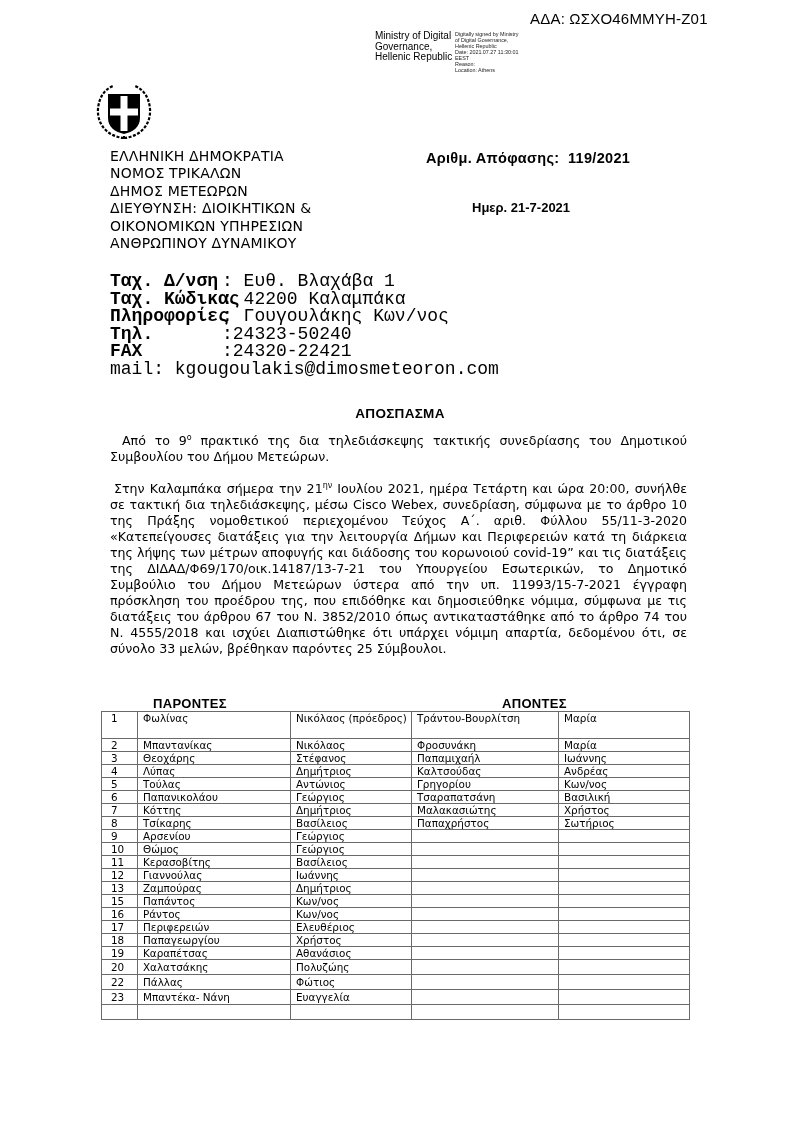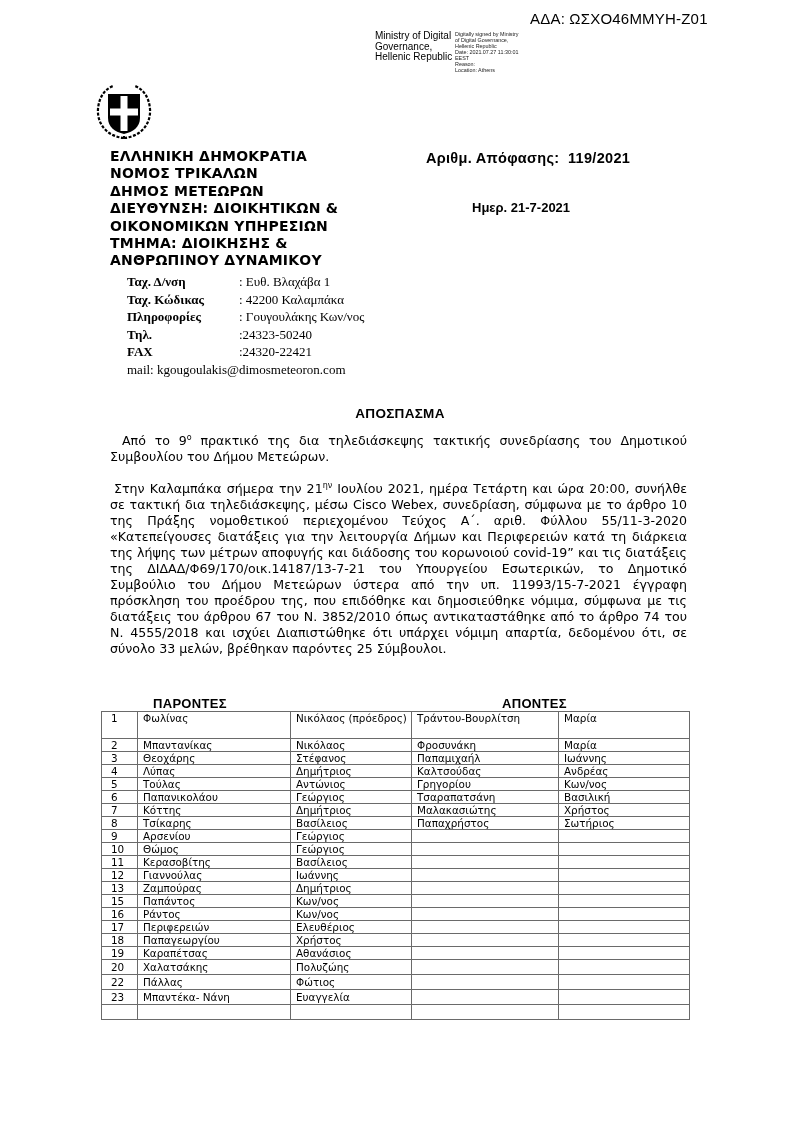--- a/index.html
+++ b/index.html
@@ -3,24 +3,24 @@
 <meta charset="utf-8">
 <style>
   html, body { margin:0; padding:0; background:#ffffff; }
   body { width:800px; height:1132px; position:relative; overflow:hidden; color:#000; }
   .abs { position:absolute; }
   .ada { left:530px; top:10px; font-family:"Liberation Sans", sans-serif; font-size:15px; letter-spacing:0.2px; }
   .sig-issuer { left:375px; top:31px; font-family:"Liberation Sans", sans-serif; font-size:10px; line-height:10.5px; }
   .sig-details { left:455px; top:31px; font-family:"Liberation Sans", sans-serif; font-size:5.4px; line-height:6px; color:#222; }
   .sig-details div { white-space:nowrap; }
   .emblem { left:93px; top:82px; width:62px; height:60px; }
-  .hdr { left:110px; top:148px; font-family:"DejaVu Sans", sans-serif; font-weight:bold; font-size:14px; line-height:17.4px; letter-spacing:0.2px; }
+  .hdr { left:110px; top:148px; font-family:"DejaVu Sans", sans-serif; font-weight:normal; font-size:14px; line-height:17.4px; letter-spacing:0.2px; }
   .decision { left:426px; top:150px; font-family:"Liberation Sans", sans-serif; font-weight:bold; font-size:14.5px; letter-spacing:0.3px; white-space:pre; }
   .date { left:472px; top:184px; font-family:"Liberation Sans", sans-serif; font-weight:bold; font-size:13px;margin-top:16px; }
-  .contact { left:127px; top:273px; font-family:Liberation Serif, serif; font-size:13px; line-height:17.5px; }
+  .contact { left:110px; top:273px; font-family:Liberation Mono, monospace; font-size:18px; line-height:17.5px; }
   .contact .row { display:flex; white-space:nowrap; }
   .contact .lbl { font-weight:bold; width:112px; }
   .contact .val { }
   .title { left:0; width:800px; top:406px; text-align:center; font-family:"Liberation Sans", sans-serif; font-weight:bold; font-size:13.5px; letter-spacing:0.3px; }
   .para { left:110px; width:577px; font-family:"DejaVu Sans", sans-serif; font-size:12.6px; line-height:16px; text-align:justify; }
   .para sup { font-size:8px; line-height:0; }
   .p1 { top:433px; text-indent:12px; }
   .p2 { top:481px; text-indent:4px; }
   .th { top:696px; font-family:"Liberation Sans", sans-serif; font-weight:bold; font-size:13px; letter-spacing:0.3px; }
   .th-present { left:153px; }
@@ -66,21 +66,20 @@
     <rect x="17" y="26.5" width="28" height="7" fill="#fff"></rect>
   </svg>
 </div>
 
 <div class="abs hdr">
   <div>ΕΛΛΗΝΙΚΗ ΔΗΜΟΚΡΑΤΙΑ</div>
   <div>ΝΟΜΟΣ ΤΡΙΚΑΛΩΝ</div>
   <div>ΔΗΜΟΣ ΜΕΤΕΩΡΩΝ</div>
   <div>ΔΙΕΥΘΥΝΣΗ: ΔΙΟΙΚΗΤΙΚΩΝ &amp;</div>
   <div>ΟΙΚΟΝΟΜΙΚΩΝ ΥΠΗΡΕΣΙΩΝ</div>
-  <div>ΤΜΗΜΑ: ΔΙΟΙΚΗΣΗΣ &amp;</div>
   <div>ΑΝΘΡΩΠΙΝΟΥ ΔΥΝΑΜΙΚΟΥ</div>
 </div>
 
 <div class="abs decision"><span>Αριθμ. Απόφασης:</span>  <span>119/2021</span></div>
 <div class="abs date"><span>Ημερ.</span> <span>21-7-2021</span></div>
 
 <div class="abs contact">
   <div class="row">
       <span class="lbl">Ταχ. Δ/νση</span>
       <span class="val">: Ευθ. Βλαχάβα 1</span>

